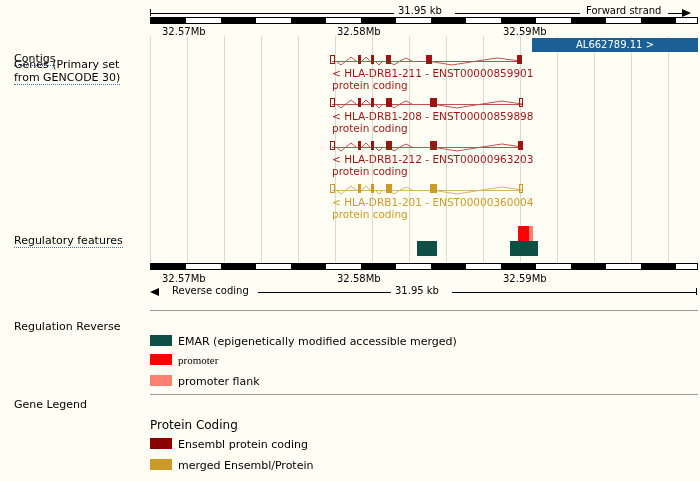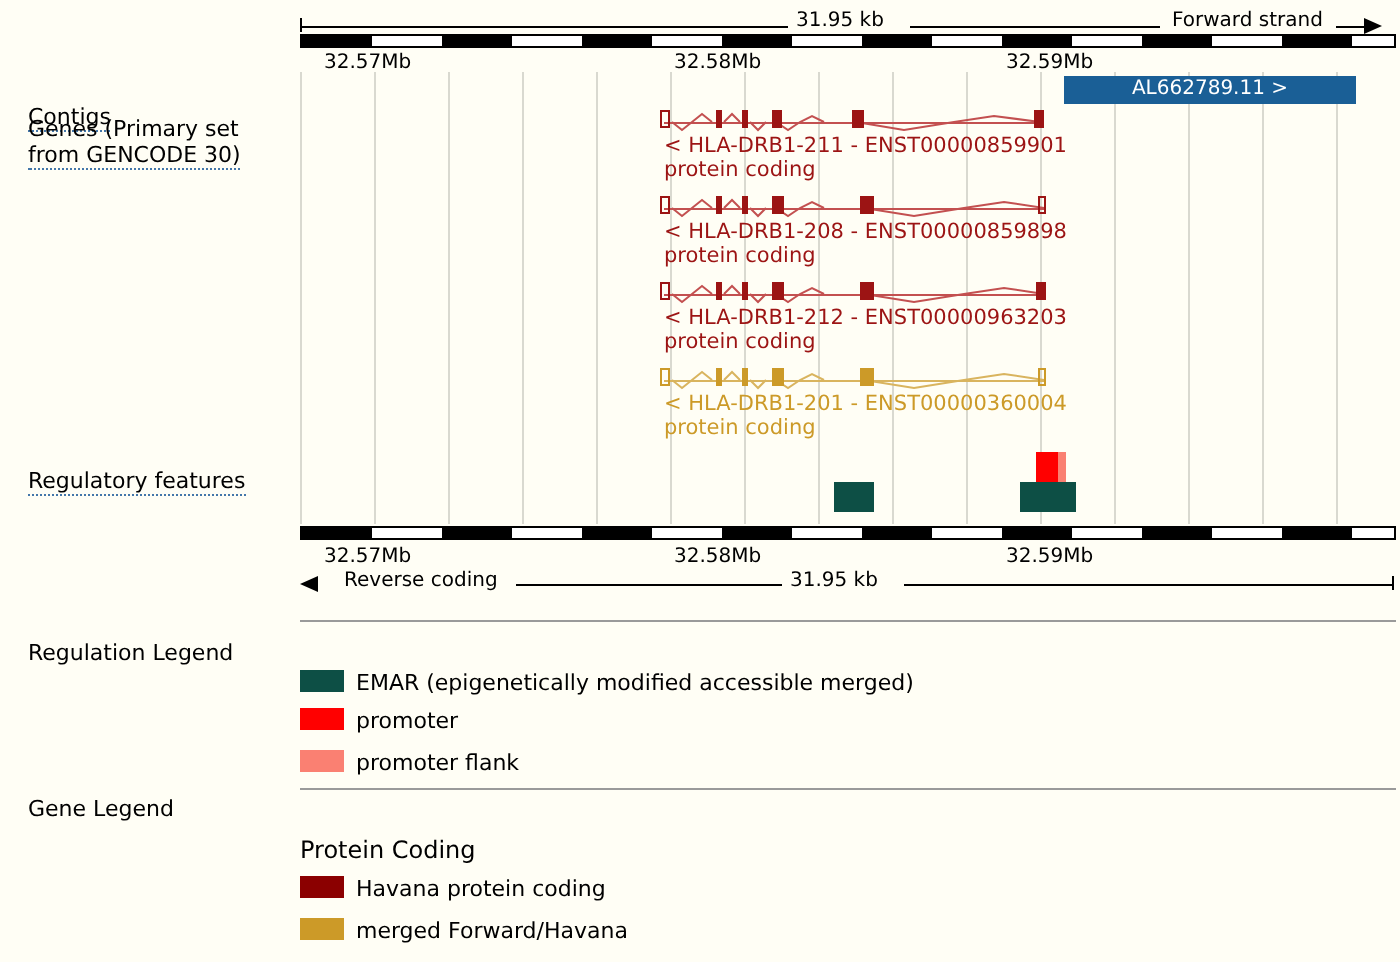--- a/index.html
+++ b/index.html
@@ -181,21 +181,21 @@
 </head>
 <body>
 
 <div class="track-label" style="top:52px;text-align:right;"><span class="ul">Contigs</span></div>
 
 <div class="track-label" style="top:58px;width:130px;"><span class="ul">Genes (Primary set
 from GENCODE 30)</span></div>
 
 <div class="track-label" style="top:234px;text-decoration:underline;"><span class="ul">Regulatory features</span></div>
 
-<div class="legend-label" style="top:320px;">Regulation Legend</div>
+<div class="legend-label" style="top:320px;">Regulation Reverse</div>
 <div class="legend-label" style="top:398px;">Gene Legend</div>
 
 <div class="scaleline" style="left:150px;top:13px;width:250px;"></div>
 <div class="scaletick" style="left:150px;top:9px;"></div>
 <div class="kb-text" style="left:394px;top:5px;">31.95 kb</div>
 <div class="scaleline" style="left:455px;top:13px;width:125px;"></div>
 <div class="strand-text" style="left:583px;top:5px;">Forward strand</div>
 <div class="scaleline" style="left:668px;top:13px;width:14px;"></div>
 <div class="arrow-right" style="left:682px;top:9px;"></div>
 
@@ -224,21 +224,21 @@
   <div class="gridline" style="left:222px;"></div>
   <div class="gridline" style="left:259px;"></div>
   <div class="gridline" style="left:296px;"></div>
   <div class="gridline" style="left:333px;"></div>
   <div class="gridline" style="left:370px;"></div>
   <div class="gridline" style="left:407px;"></div>
   <div class="gridline" style="left:444px;"></div>
   <div class="gridline" style="left:481px;"></div>
   <div class="gridline" style="left:518px;"></div>
 
-  <div class="contig" style="left:382px;top:38px;width:146px;background:#1a5f96;">AL662789.11 &gt;</div>
+  <div class="contig" style="left:382px;top:38px;width:166px;background:#1a5f96;">AL662789.11 &gt;</div>
 
   <div class="tx">
     <div class="intron" style="left:182px;top:61px;width:188px;background:#c35050;"></div>
     <svg class="abs" style="left:182px;top:54px;width:190px;height:15px;">
       <path d="M4,7 L9,11 L14,7 L19,3 L24,7" fill="none" stroke="#c35050" stroke-width="1"></path>
       <path d="M30,7 L34,3 L38,7" fill="none" stroke="#c35050" stroke-width="1"></path>
       <path d="M43,7 L47,11 L51,7" fill="none" stroke="#c35050" stroke-width="1"></path>
       <path d="M56,7 L62,11 L68,7 L74,4 L80,7" fill="none" stroke="#c35050" stroke-width="1"></path>
       <path d="M96,7 L120,11 L145,7 L165,4 L188,7" fill="none" stroke="#c35050" stroke-width="1"></path>
     </svg>
@@ -335,26 +335,26 @@
 <div class="kb-text" style="left:391px;top:285px;">31.95 kb</div>
 <div class="scaleline" style="left:452px;top:292px;width:244px;"></div>
 <div class="scaletick" style="left:696px;top:288px;"></div>
 
 <div class="legend-rule" style="top:310px;"></div>
 
 <div class="swatch" style="left:150px;top:335px;background:#0d4f45;"></div>
 <div class="swatch-text" style="left:178px;top:335px;">EMAR (epigenetically modified accessible merged)</div>
 
 <div class="swatch" style="left:150px;top:354px;background:#ff0000;"></div>
-<div class="swatch-text" style="left:178px;top:354px;">promoter</div>
+<div class="swatch-text" style="left:178px;top:354px;font-family:Liberation Serif, serif;">promoter</div>
 
 <div class="swatch" style="left:150px;top:375px;background:#fa8072;"></div>
 <div class="swatch-text" style="left:178px;top:375px;">promoter flank</div>
 
 <div class="legend-rule" style="top:394px;"></div>
 
 <div class="legend-head" style="left:150px;top:418px;">Protein Coding</div>
 
 <div class="swatch" style="left:150px;top:438px;background:#8b0000;"></div>
-<div class="swatch-text" style="left:178px;top:438px;">Havana protein coding</div>
+<div class="swatch-text" style="left:178px;top:438px;">Ensembl protein coding</div>
 
 <div class="swatch" style="left:150px;top:459px;background:#cc9a28;"></div>
-<div class="swatch-text" style="left:178px;top:459px;">merged Forward/Havana</div>
+<div class="swatch-text" style="left:178px;top:459px;">merged Ensembl/Protein</div>
 
 </body></html>

